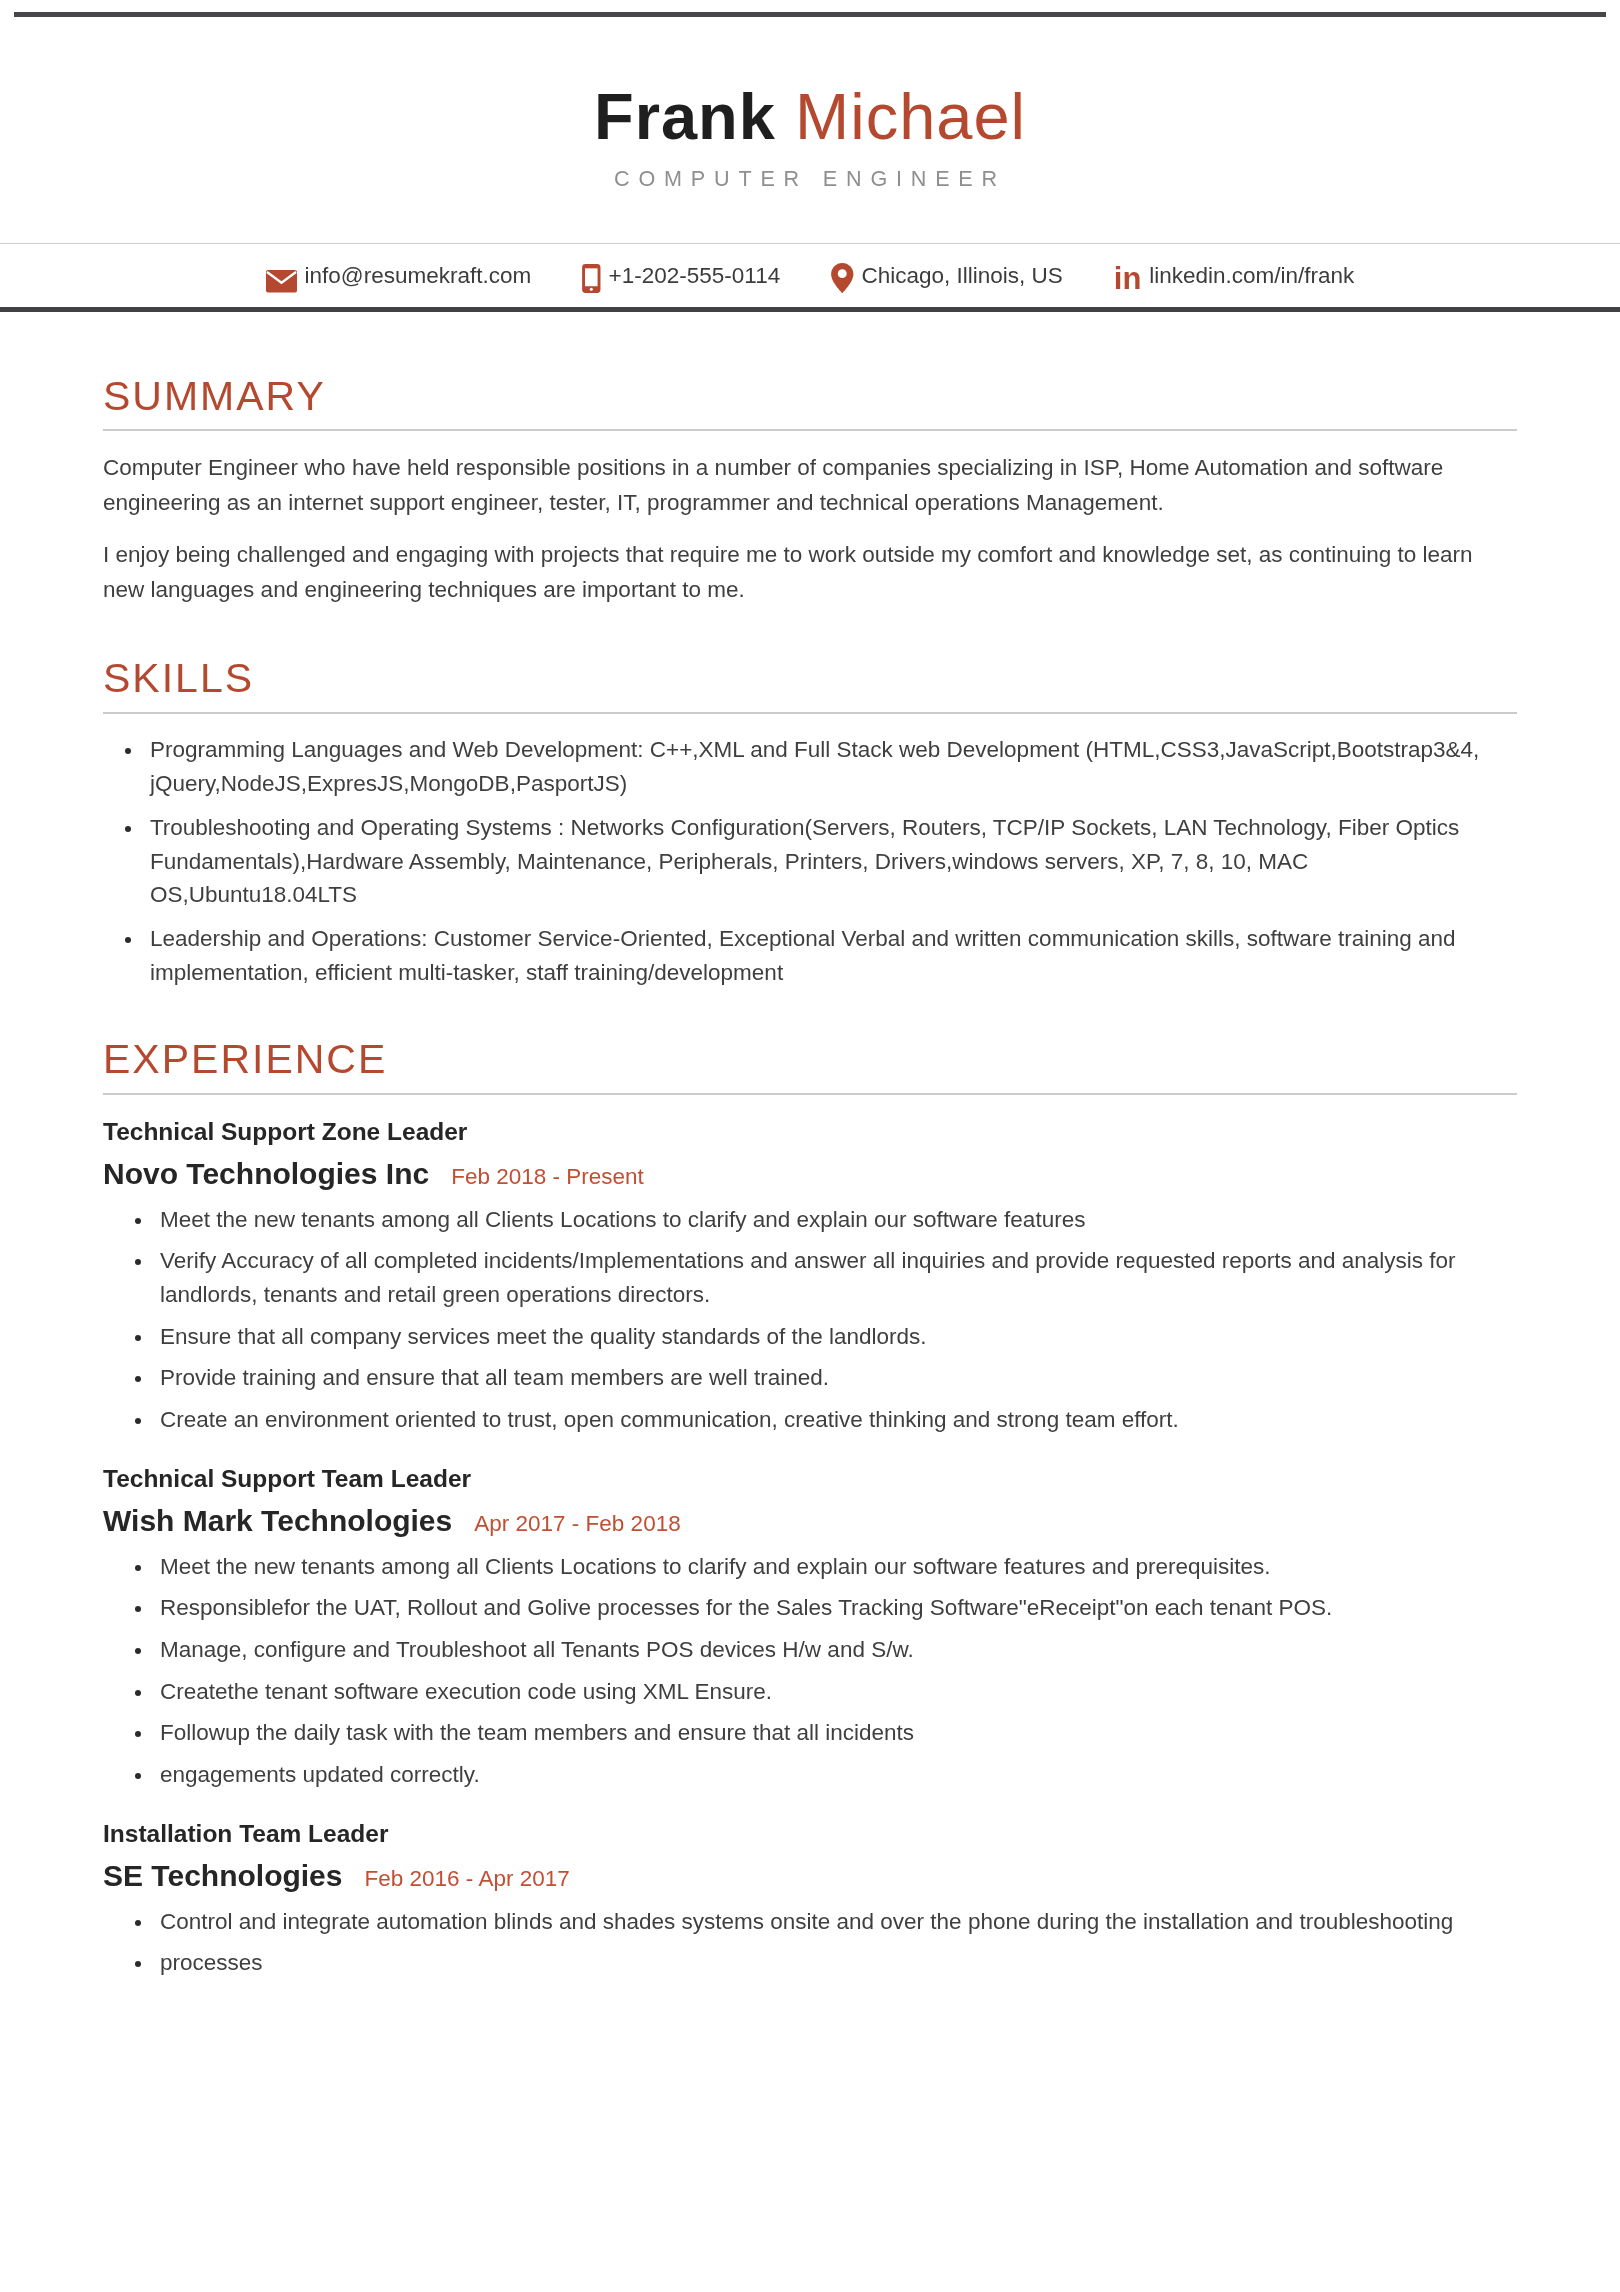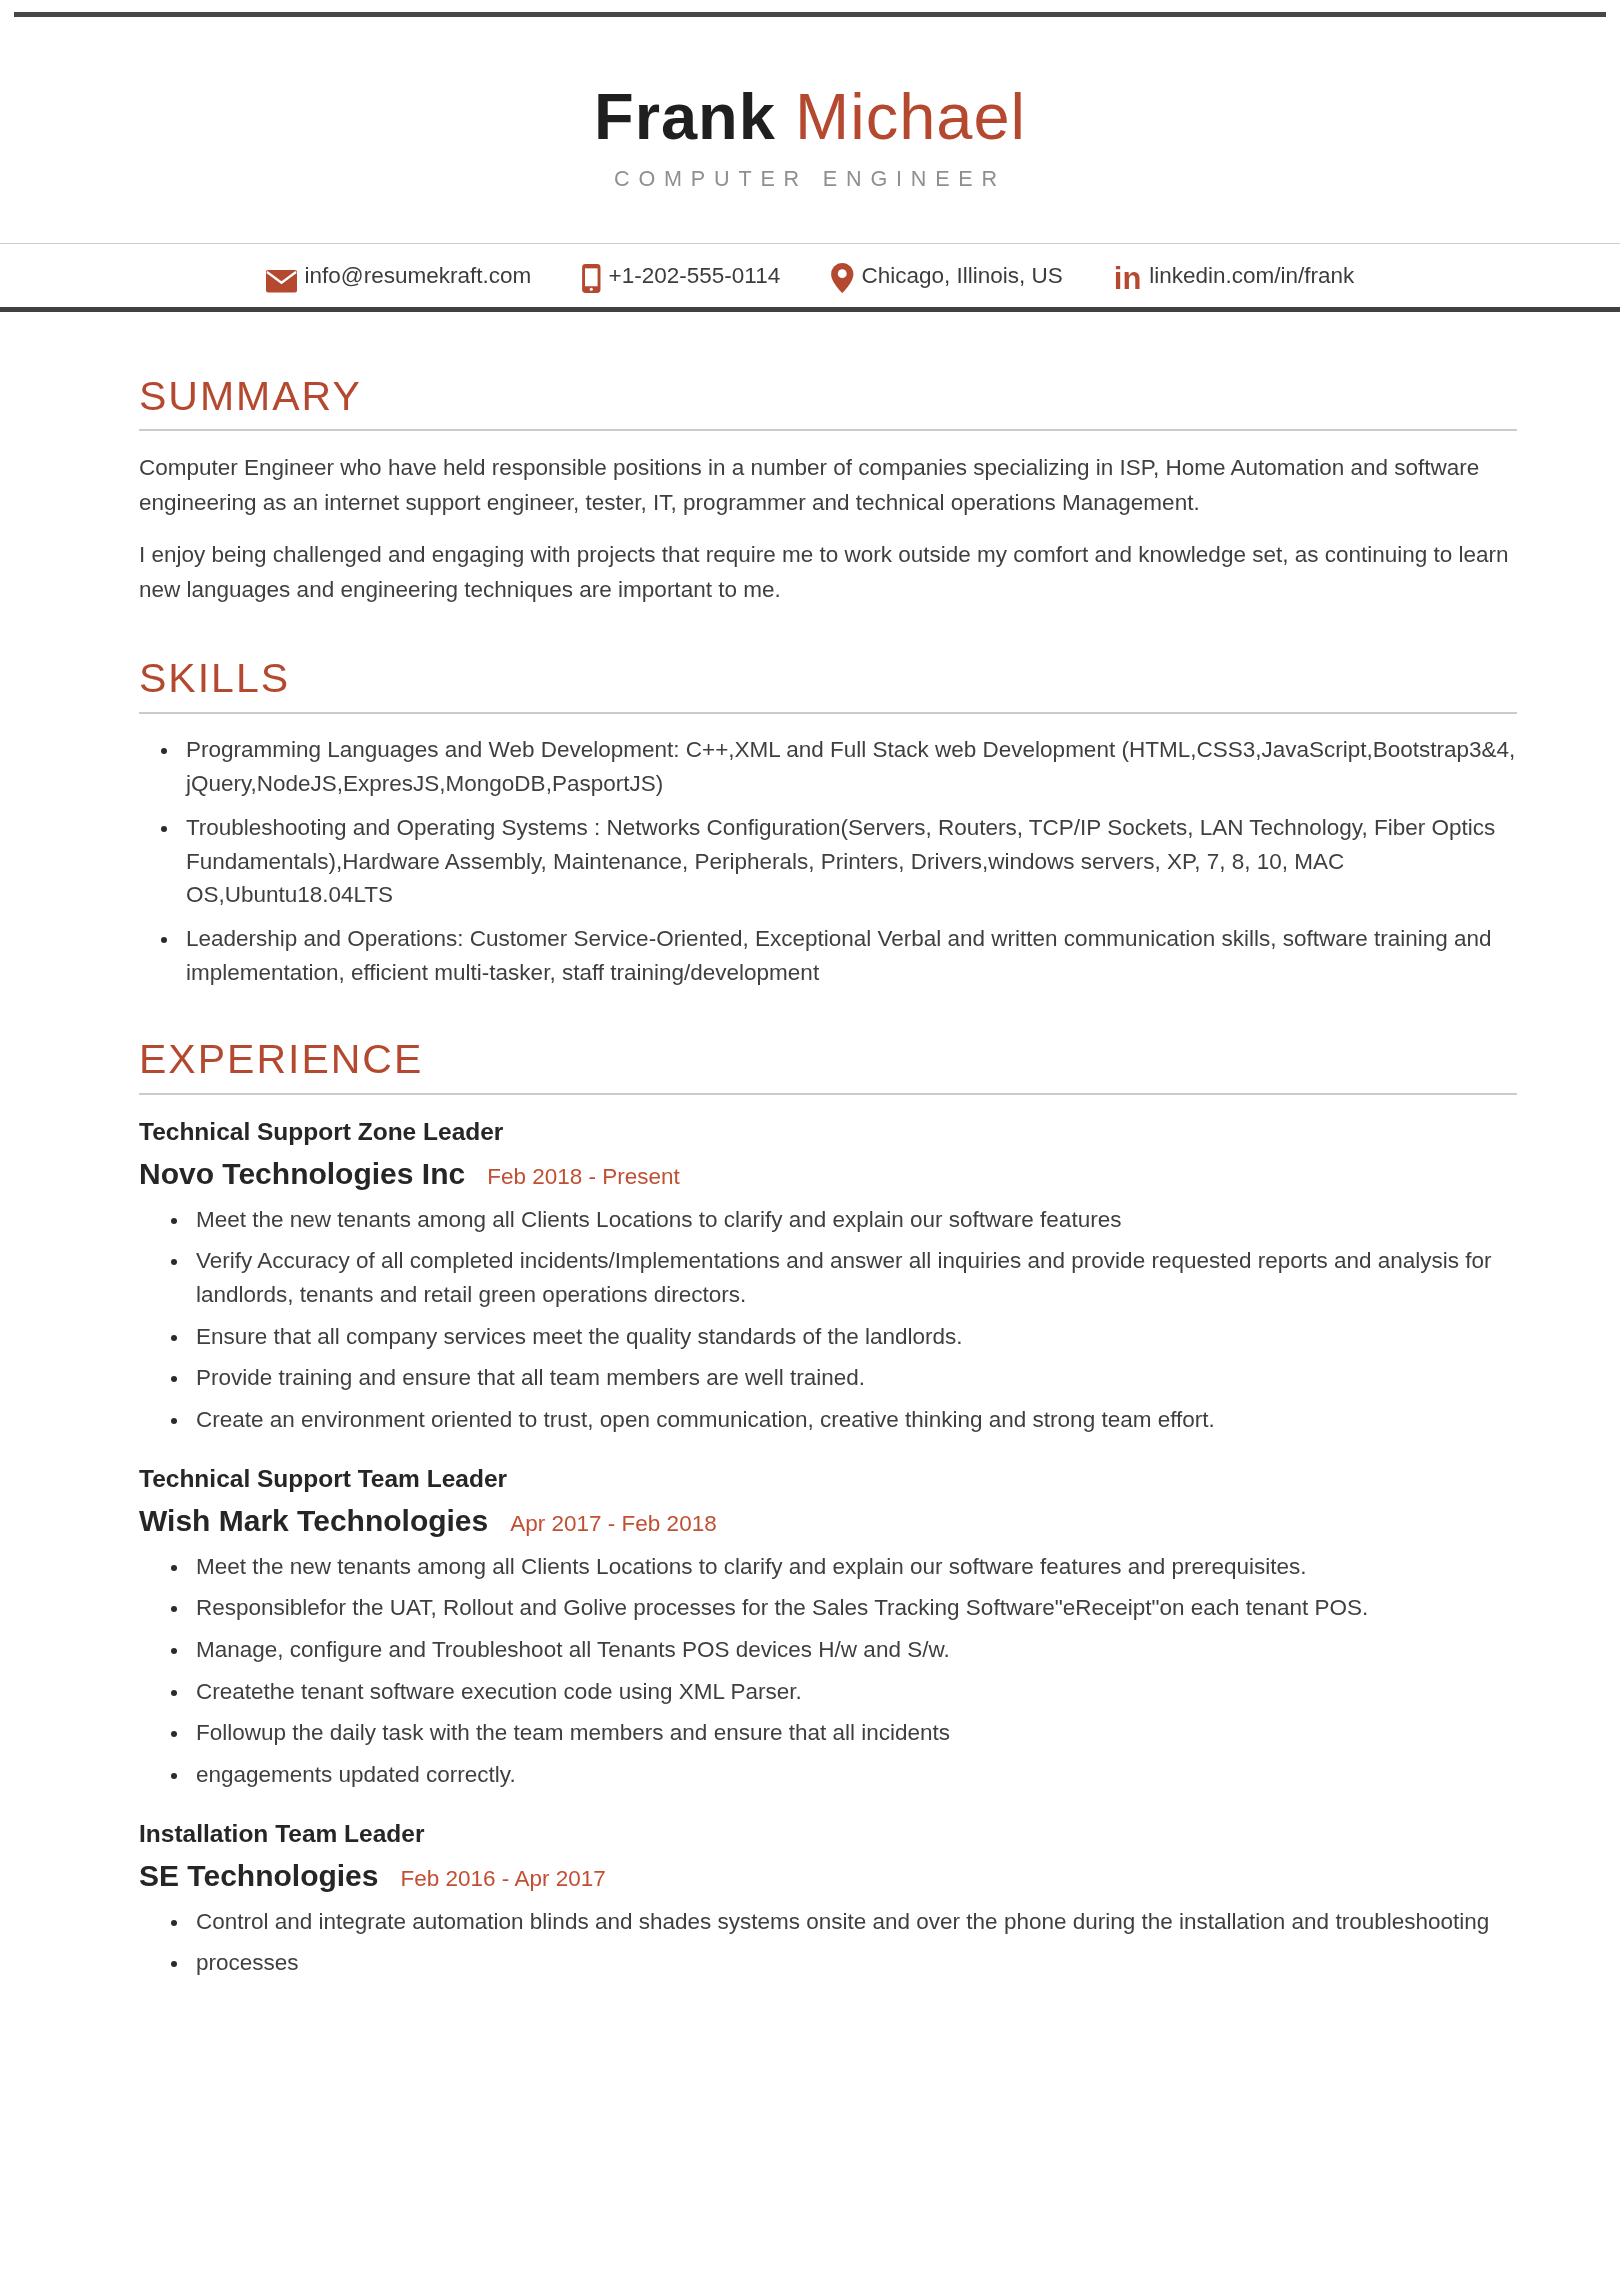--- a/index.html
+++ b/index.html
@@ -73,21 +73,20 @@
   .linkedin-glyph {
     font-size: 31px;
     line-height: 29px;
     font-weight: 700;
     color: #b5492f;
     font-family: "Liberation Sans", sans-serif;
   }
   
   .content {
     padding: 0 103px;
-    margin-left: 36px;
   }
   .section { margin-top: 47px; }
   .section:first-child { margin-top: 61px; }
   .section-title {
     font-size: 41px;
     font-weight: 500;
     letter-spacing: 2px;
     color: #b5492f;
     border-bottom: 2px solid #cbcbcb;
     padding-bottom: 9.8px;
@@ -235,21 +234,21 @@
       <div class="job">
         <div class="job-title">Technical Support Team Leader</div>
         <div class="job-meta">
           <span class="job-company">Wish Mark Technologies</span>
           <span class="job-dates">Apr 2017 - Feb 2018</span>
         </div>
         <ul class="bullets">
           <li>Meet the new tenants among all Clients Locations to clarify and explain our software features and prerequisites.</li>
           <li>Responsiblefor the UAT, Rollout and Golive processes for the Sales Tracking Software"eReceipt"on each tenant POS.</li>
           <li>Manage, configure and Troubleshoot all Tenants POS devices H/w and S/w.</li>
-          <li>Createthe tenant software execution code using XML Parser.</li>
+          <li>Createthe tenant software execution code using XML Ensure.</li>
           <li>Followup the daily task with the team members and ensure that all incidents</li>
           <li>engagements updated correctly.</li>
         </ul>
       </div>
 
       <div class="job">
         <div class="job-title">Installation Team Leader</div>
         <div class="job-meta">
           <span class="job-company">SE Technologies</span>
           <span class="job-dates">Feb 2016 - Apr 2017</span>

